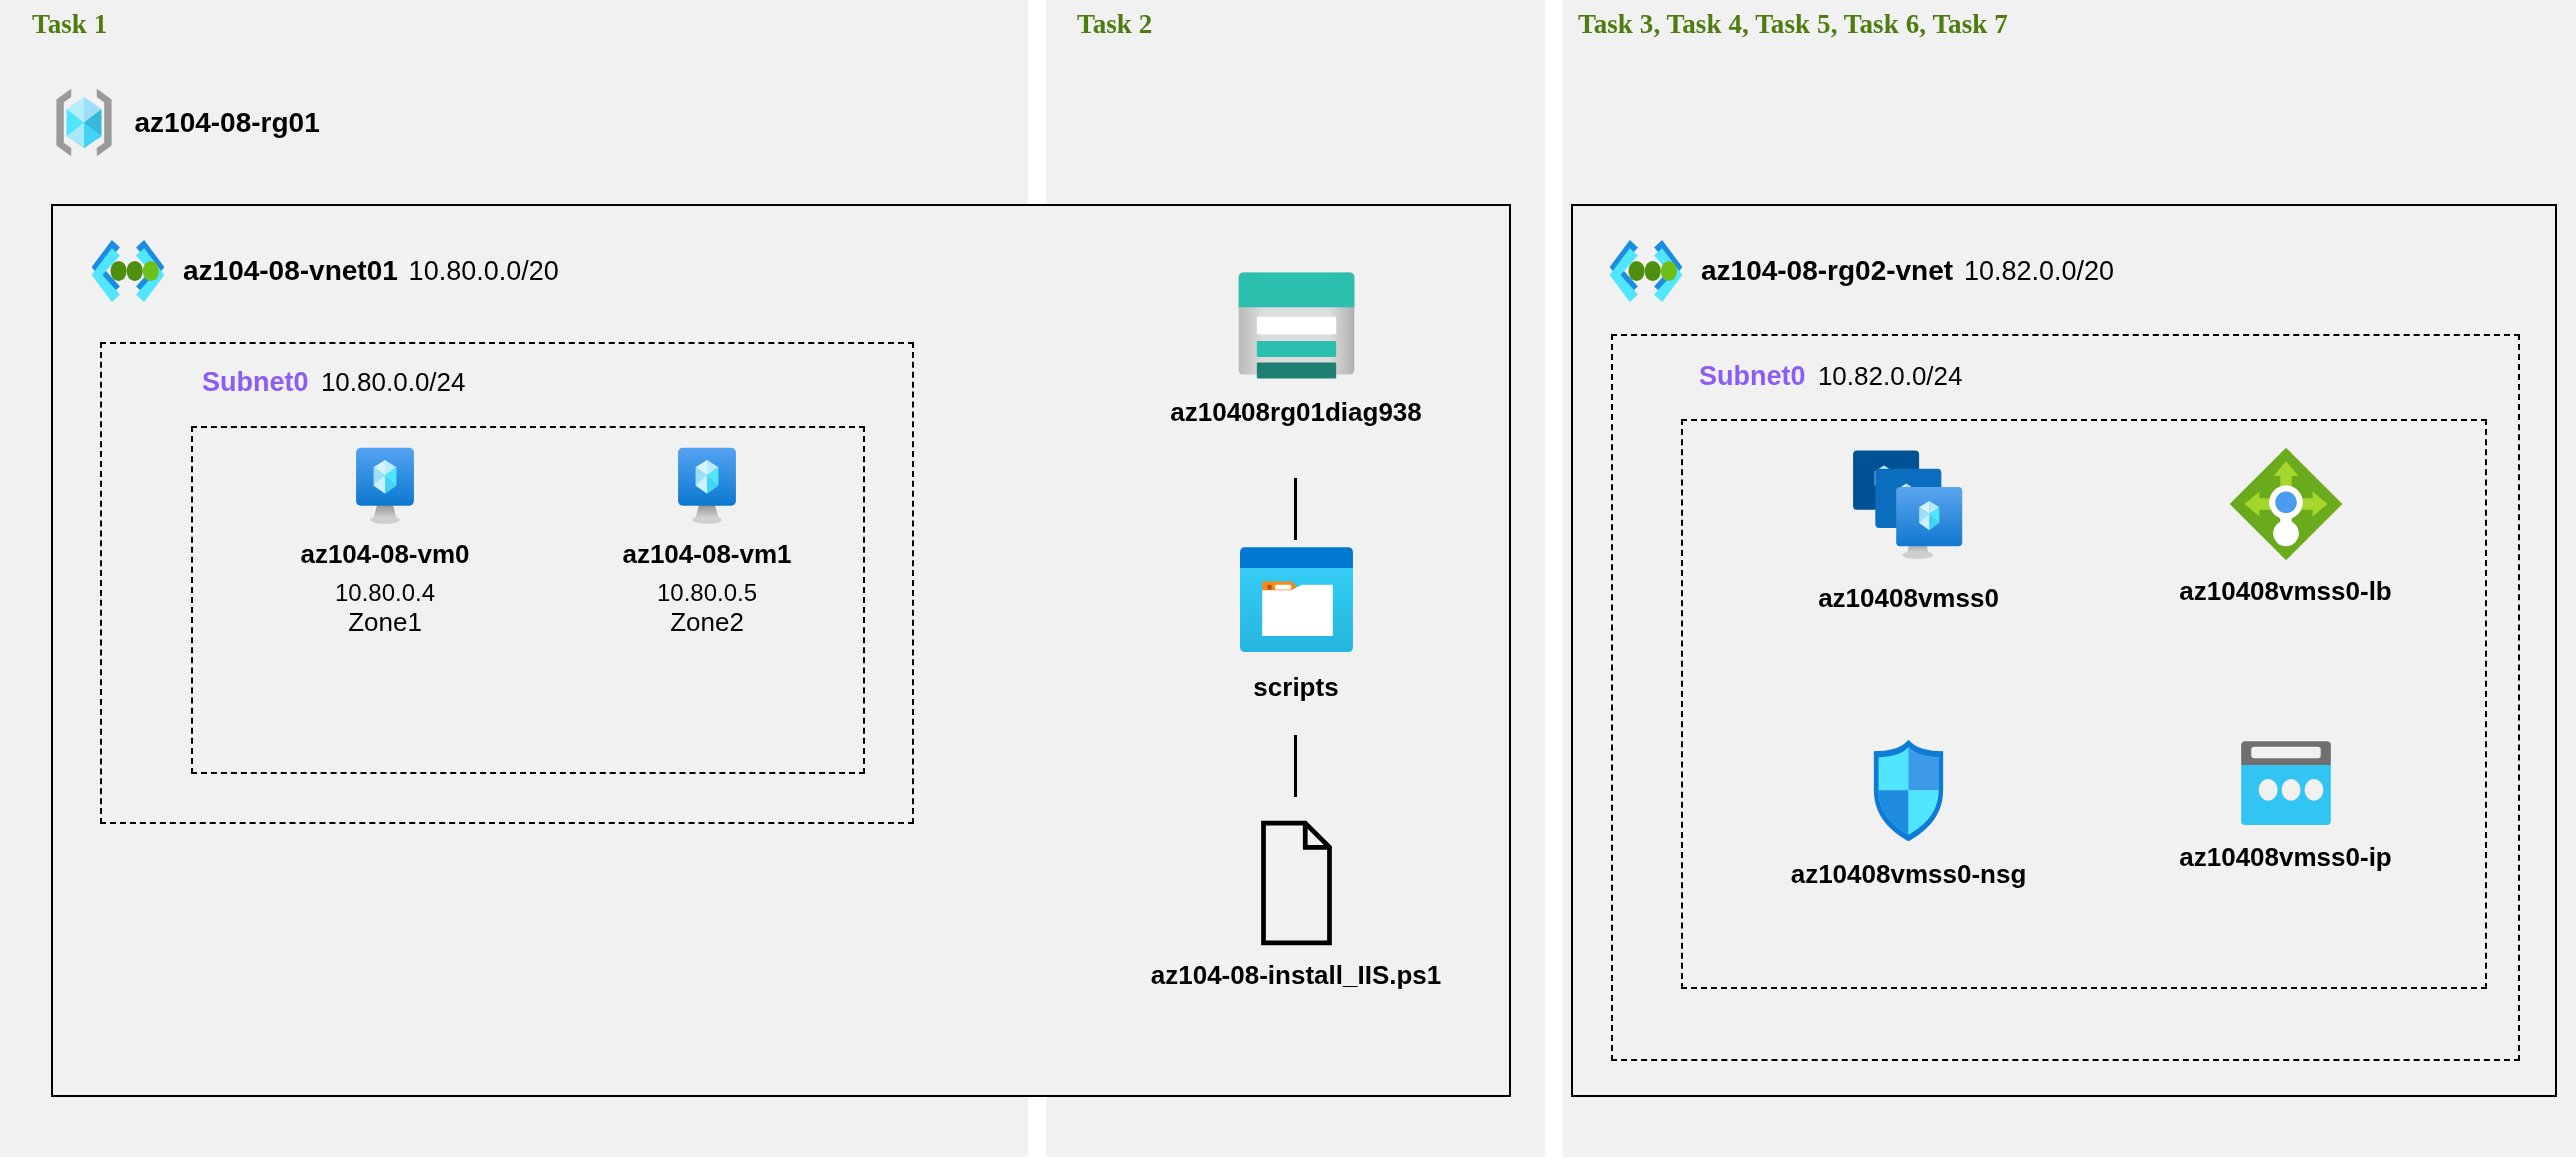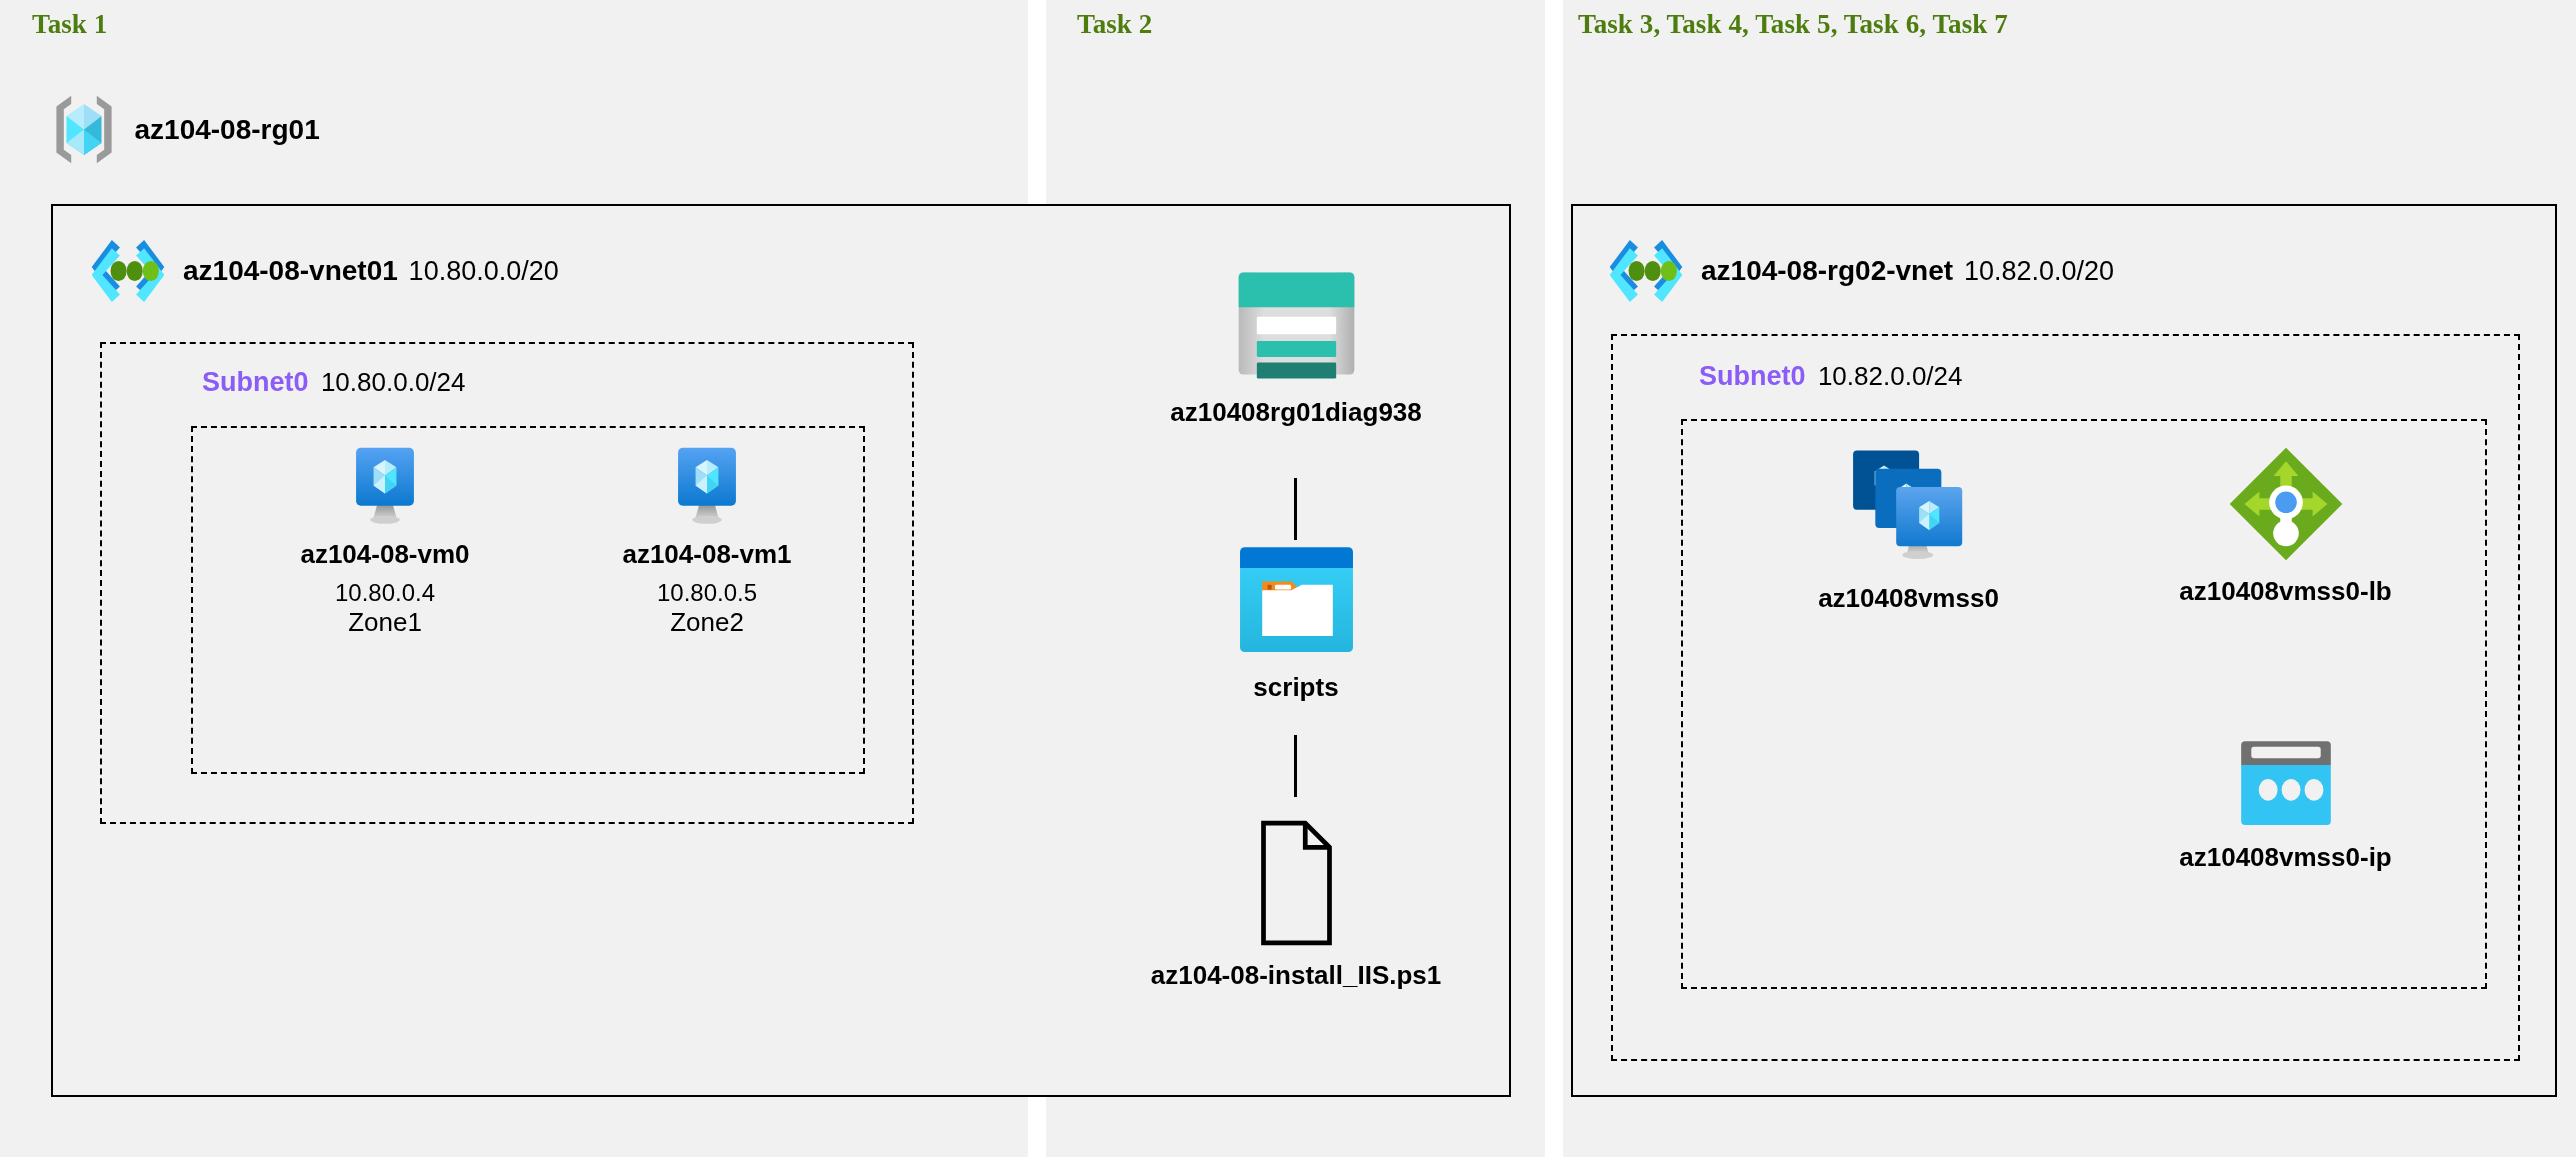--- a/index.html
+++ b/index.html
@@ -40,21 +40,21 @@
 <div id="root">
 
   <div class="panel" style="left:0;top:0;width:1028px;height:1157px;"></div>
   <div class="panel" style="left:1046px;top:0;width:499px;height:1157px;"></div>
   <div class="panel" style="left:1563px;top:0;width:1013px;height:1157px;"></div>
 
   <div class="task-heading" style="left:32px;top:9.4px;">Task 1</div>
   <div class="task-heading" style="left:1077px;top:9.4px;">Task 2</div>
   <div class="task-heading" style="left:1578px;top:9.4px;">Task 3, Task 4, Task 5, Task 6, Task 7</div>
 
-  <div class="rg-row" style="left:51px;top:93px;">
+  <div class="rg-row" style="left:51px;top:86px;">
     <span>
       <svg width="66" height="73" viewBox="0 0 98 108">
         <path d="M30 4 L8 20 L8 88 L30 104 L30 92 L19 84 L19 24 L30 16 Z" fill="#9a9a9a"></path>
         <path d="M68 4 L90 20 L90 88 L68 104 L68 92 L79 84 L79 24 L68 16 Z" fill="#9a9a9a"></path>
         <polygon points="49,16 75,34 49,54" fill="#9edff7"></polygon>
         <polygon points="49,16 23,34 49,54" fill="#b6ecfb"></polygon>
         <polygon points="49,54 75,34 75,74 49,92" fill="#35b9d9"></polygon>
         <polygon points="49,54 23,34 23,74 49,92" fill="#50e6ff"></polygon>
         <polygon points="49,54 75,74 49,92" fill="#43d3f5"></polygon>
         <polygon points="49,54 23,74 49,92" fill="#a6e9fb"></polygon>
@@ -279,20 +279,32 @@
         <path d="M149 87.5 L127 69 v10 h-30 v17 h30 v10 z" fill="#a4d62b"></path>
         <circle cx="87.5" cy="85" r="25" fill="#ffffff"></circle>
         <rect x="79" y="95" width="17" height="36" fill="#ffffff"></rect>
         <circle cx="87.5" cy="131" r="19" fill="#ffffff"></circle>
         <circle cx="87.5" cy="85" r="16" fill="#4a9cf0"></circle>
       </svg>
     </span>
     <span class="node-label">az10408vmss0-lb</span>
   </div>
 
+  <div class="node" style="left:1757px;top:735px;width:303px;">
+    <span>
+      <svg width="91" height="111" viewBox="0 0 135 165">
+        <path d="M67.5 7 C57 20 38 24 16 24 v58 c0 44 33 65 51.5 76 C86 147 119 126 119 82 V24 C97 24 78 20 67.5 7 Z" fill="#0f7bd6"></path>
+        <path d="M67.5 18 C58 29 41 33 23 33 v49 c0 38 28 56 44.5 66 C84 138 112 120 112 82 V33 C94 33 77 29 67.5 18 Z" fill="#50e6ff"></path>
+        <path d="M67.5 18 C77 29 94 33 112 33 v49 H67.5 Z" fill="#3d9ae8"></path>
+        <path d="M23 82 h44.5 v66 C51 138 23 120 23 82 Z" fill="#1f8ce0"></path>
+        <path d="M67.5 82 H112 c0 38 -28 56 -44.5 66 Z" fill="#50e6ff"></path>
+      </svg>
+    </span>
+    <span class="node-label">az10408vmss0-nsg</span>
+  </div>
 
   <div class="node" style="left:2134px;top:738px;width:303px;">
     <span>
       <svg width="98" height="91" viewBox="0 0 145 135">
         <path d="M6 11 a6 6 0 0 1 6 -6 h121 a6 6 0 0 1 6 6 v29 h-133 z" fill="#707070"></path>
         <rect x="21" y="13" width="103" height="17" rx="4" fill="#f1f1f1"></rect>
         <path d="M6 40 h133 v83 a6 6 0 0 1 -6 6 h-121 a6 6 0 0 1 -6 -6 z" fill="#32c5f4"></path>
         <ellipse cx="46" cy="77" rx="14" ry="16" fill="#f1f1f1"></ellipse>
         <ellipse cx="80" cy="77" rx="14" ry="16" fill="#f1f1f1"></ellipse>
         <ellipse cx="114" cy="77" rx="14" ry="16" fill="#f1f1f1"></ellipse>

